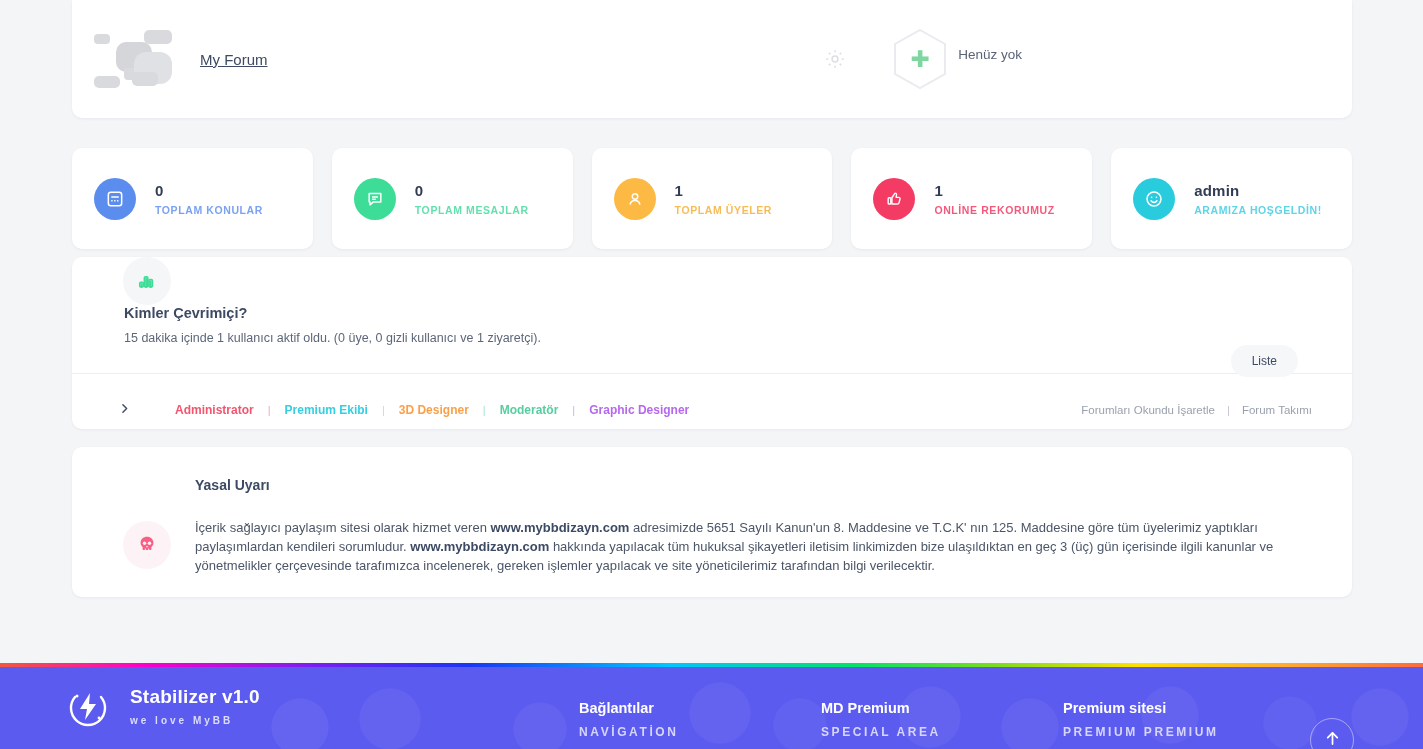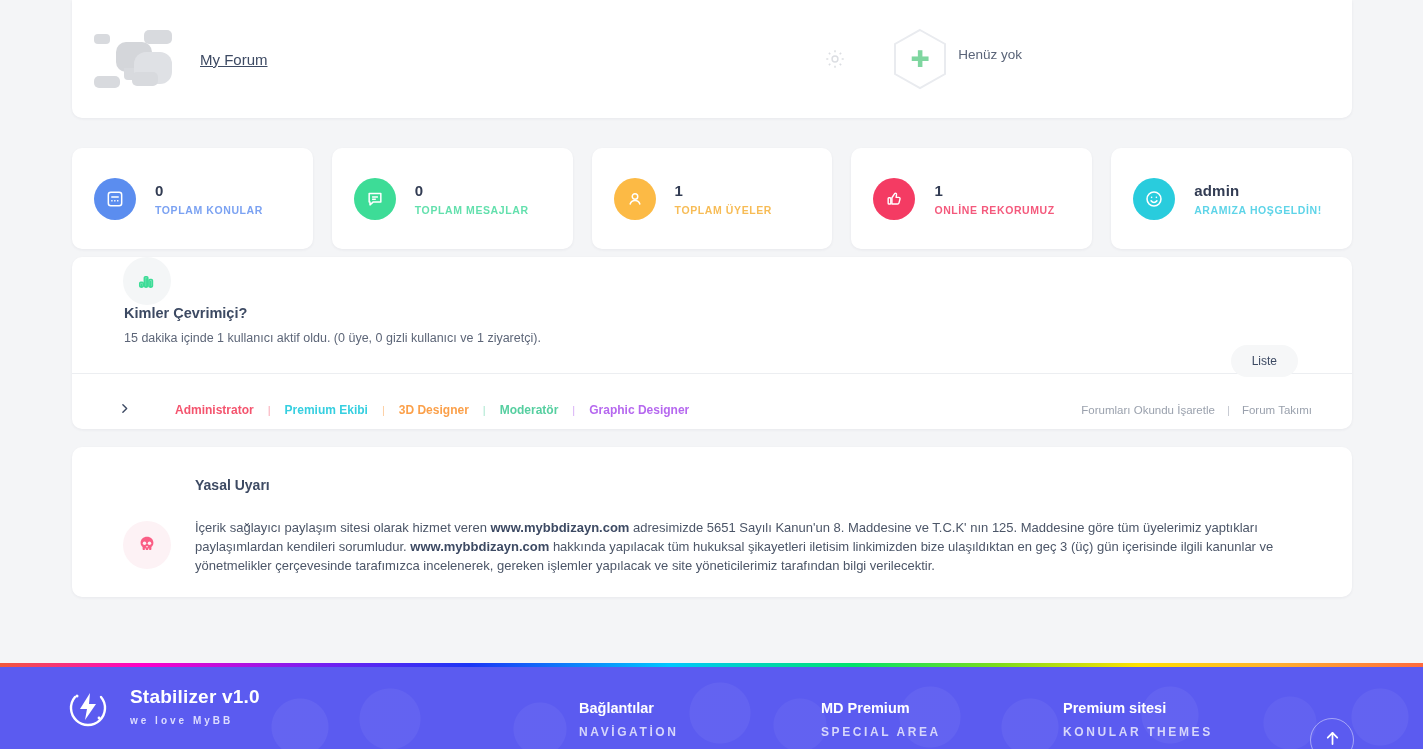--- a/index.html
+++ b/index.html
@@ -350,21 +350,21 @@
     <div class="fcol fcol1" style="left:579px; top:37px;">
       <div class="fcol-t">Bağlantılar</div>
       <div class="fcol-s">NAVİGATİON</div>
     </div>
     <div class="fcol fcol2" style="left:821px; top:37px;">
       <div class="fcol-t">MD Premium</div>
       <div class="fcol-s">SPECIAL AREA</div>
     </div>
     <div class="fcol fcol3" style="left:1063px; top:37px;">
       <div class="fcol-t">Premium sitesi</div>
-      <div class="fcol-s">KONULAR THEMES</div>
+      <div class="fcol-s">PREMIUM PREMIUM</div>
     </div>
 
     <div class="totop" style="left:1310px; top:55px;">
       <span>
         <svg viewBox="0 0 24 24" width="19" height="19" fill="none" stroke="#fff" stroke-width="2.2" stroke-linecap="round" stroke-linejoin="round">
           <path d="M12 19V5"></path>
             <polyline points="6,11 12,5 18,11"></polyline>
         </svg>
       </span>
     </div>

